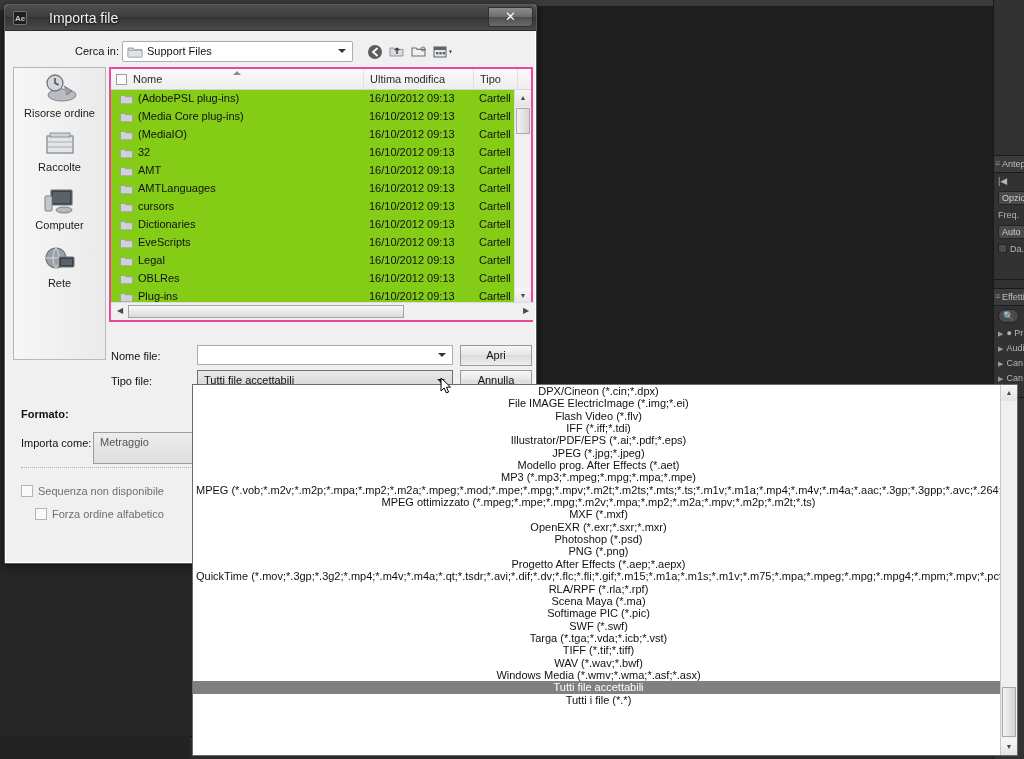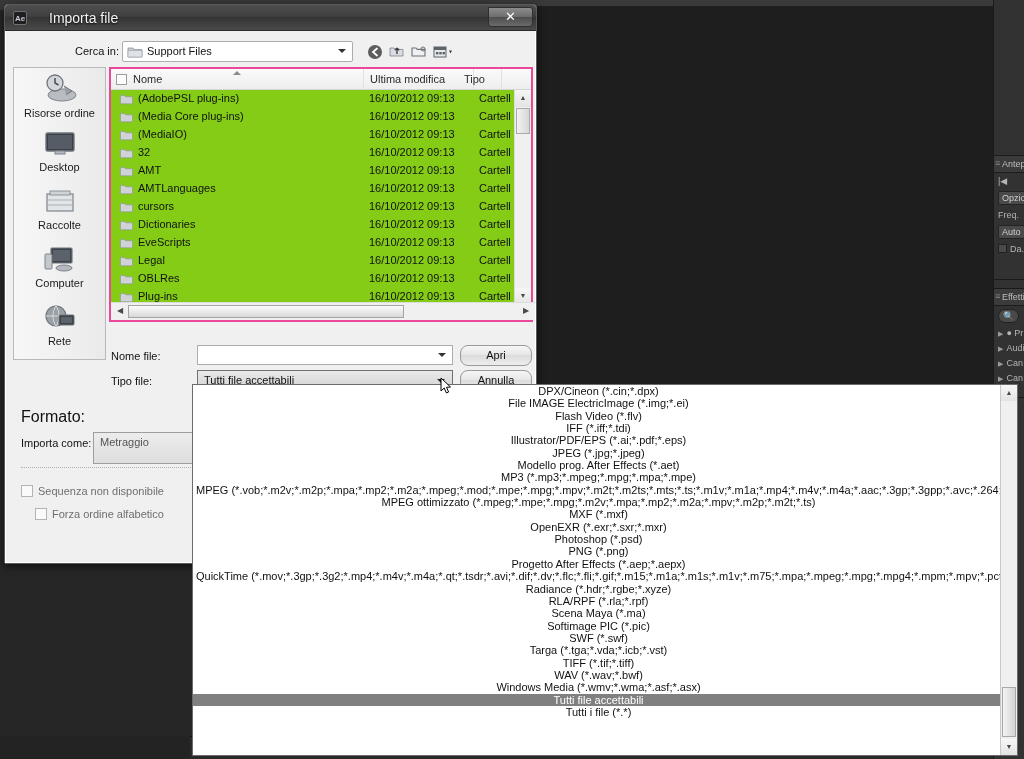--- a/index.html
+++ b/index.html
@@ -95,21 +95,21 @@
   #filelist {
     position: absolute; left: 104px; top: 62px; width: 424px; height: 255px;
     background: #84cc16; border: 2px solid #ec4899;
   }
   #fl-head { height: 21px; background: linear-gradient(to bottom,#fafafa,#eeeeee);
              border-bottom: 1px solid #d4d4d4; position: relative; }
   .fl-col { position: absolute; top: 0; height: 20px; line-height: 20px; font-size: 11px; color: #2b2b2b;
             border-right: 1px solid #e1e1e1; padding-left: 6px; }
   #col-name { left: 0; width: 253px; }
   #col-date { left: 253px; width: 110px; }
-  #col-type { left: 347px; width: 44px; }
+  #col-type { left: 363px; width: 44px; }
   #col-checkbox { position: absolute; left: 5px; top: 5px; width: 11px; height: 11px;
                   border: 1px solid #9d9d9d; background: #fcfcfc; }
   #sort-caret { position: absolute; left: 122px; top: 2px; width: 0; height: 0;
                 border-left: 4px solid transparent; border-right: 4px solid transparent; border-bottom: 4px solid #8a8a8a; }
   #fl-rows { position: absolute; left: 0; top: 21px; width: 407px; height: 215px; overflow: hidden; }
   .frow { height: 18px; position: relative; font-size: 11px; color: #111; }
   .frow .fname { position: absolute; left: 27px; top: 2px; }
   .frow .fico  { position: absolute; left: 9px; top: 3px; }
   .frow .fdate { position: absolute; left: 258px; top: 2px; }
   .frow .ftype { position: absolute; left: 368px; top: 2px; }
@@ -135,27 +135,27 @@
     border-left: 4px solid transparent; border-right: 4px solid transparent; border-top: 4px solid #333; }
   #lbl-tipofile { position: absolute; left: 106px; top: 370px; font-size: 11px; color: #111; }
   #tipofile-combo { position: absolute; left: 192px; top: 365px; width: 256px; height: 20px;
                     background: linear-gradient(to bottom,#e9e9e9,#d3d3d3); border: 1px solid #707070; }
   #tipofile-combo .txt { position: absolute; left: 6px; top: 3px; font-size: 11px; color: #111; }
   #tipofile-combo .arrow { position: absolute; right: 7px; top: 8px; width: 0; height: 0;
     border-left: 4px solid transparent; border-right: 4px solid transparent; border-top: 4px solid #222; }
 
   .dlgbtn { position: absolute; left: 455px; width: 72px; height: 21px;
             background: linear-gradient(to bottom,#f6f6f6,#e6e6e6 48%,#dcdcdc 50%,#ededed);
-            border: 1px solid #9a9a9a; border-radius: 8px;
+            border: 1px solid #9a9a9a; border-radius: 0;
             font-size: 11px; color: #111; text-align: center; line-height: 19px; }
   #btn-apri { top: 340px; }
   #btn-annulla { top: 365px; }
 
   
-  #lbl-formato { position: absolute; left: 16px; top: 403px; font-size: 16px; color: #111; }
+  #lbl-formato { position: absolute; left: 16px; top: 403px; font-size: 11px; color: #111; font-weight: bold; }
   #lbl-importacome { position: absolute; left: 16px; top: 432px; font-size: 11px; color: #111; }
   #importacome-combo { position: absolute; left: 88px; top: 427px; width: 120px; height: 32px;
     background: linear-gradient(to bottom,#ececec,#dedede); border: 1px solid #9d9d9d; }
   #importacome-combo .txt { position: absolute; left: 6px; top: 3px; font-size: 11px; color: #555; }
   #sep-line { position: absolute; left: 16px; top: 462px; width: 170px; height: 1px;
               border-top: 1px dotted #b0b0b0; }
   .chk-row { position: absolute; font-size: 11px; color: #6f6f6f; }
   #chk-seq { left: 16px; top: 480px; }
   #chk-forza { left: 30px; top: 503px; }
   .cbox { display: inline-block; width: 12px; height: 12px; background: #fafafa;
@@ -289,30 +289,20 @@
     <div class="place">
       <div class="pic">
         <svg width="36" height="32" viewBox="0 0 36 32">
           <ellipse cx="20" cy="23" rx="14" ry="6" fill="#b9bdc2" stroke="#7d838a"></ellipse>
           <circle cx="13" cy="11" r="8" fill="#d3d7db" stroke="#6f757b" stroke-width="1.3"></circle>
           <path d="M13 6v5l3.5 2" stroke="#4a4f55" stroke-width="1.5" fill="none"></path>
           <path d="M22 14l8 5-6 4" fill="#9aa0a6" stroke="#6f757b"></path>
         </svg>
       </div>
       <div class="plabel">Risorse ordine</div>
-    </div>
-    <div class="place">
-      <div class="pic">
-        <svg width="34" height="28" viewBox="0 0 34 28">
-          <rect x="3" y="3" width="28" height="18" rx="1.5" fill="#3b4048" stroke="#6f757b" stroke-width="1.4"></rect>
-          <rect x="5" y="5" width="24" height="14" fill="#555c66"></rect>
-          <rect x="12" y="21" width="10" height="3" fill="#b4b9bf" stroke="#7d838a"></rect>
-        </svg>
-      </div>
-      <div class="plabel">Desktop</div>
     </div>
     <div class="place">
       <div class="pic">
         <svg width="34" height="28" viewBox="0 0 34 28">
           <rect x="4" y="6" width="26" height="17" fill="#e2e5e8" stroke="#7d838a" stroke-width="1.2"></rect>
           <rect x="7" y="3" width="20" height="4" fill="#cfd3d7" stroke="#8d939a"></rect>
           <path d="M4 12h26M4 17h26" stroke="#a9aeb4"></path>
         </svg>
       </div>
       <div class="plabel">Raccolte</div>
@@ -503,21 +493,20 @@
       <div class="ddopt">Modello prog. After Effects (*.aet)</div>
       <div class="ddopt">MP3 (*.mp3;*.mpeg;*.mpg;*.mpa;*.mpe)</div>
       <div class="ddopt">MPEG (*.vob;*.m2v;*.m2p;*.mpa;*.mp2;*.m2a;*.mpeg;*.mod;*.mpe;*.mpg;*.mpv;*.m2t;*.m2ts;*.mts;*.ts;*.m1v;*.m1a;*.mp4;*.m4v;*.m4a;*.aac;*.3gp;*.3gpp;*.avc;*.264;*.f4v;*.mxf)</div>
       <div class="ddopt">MPEG ottimizzato (*.mpeg;*.mpe;*.mpg;*.m2v;*.mpa;*.mp2;*.m2a;*.mpv;*.m2p;*.m2t;*.ts)</div>
       <div class="ddopt">MXF (*.mxf)</div>
       <div class="ddopt">OpenEXR (*.exr;*.sxr;*.mxr)</div>
       <div class="ddopt">Photoshop (*.psd)</div>
       <div class="ddopt">PNG (*.png)</div>
       <div class="ddopt">Progetto After Effects (*.aep;*.aepx)</div>
       <div class="ddopt">QuickTime (*.mov;*.3gp;*.3g2;*.mp4;*.m4v;*.m4a;*.qt;*.tsdr;*.avi;*.dif;*.dv;*.flc;*.fli;*.gif;*.m15;*.m1a;*.m1s;*.m1v;*.m75;*.mpa;*.mpeg;*.mpg;*.mpg4;*.mpm;*.mpv;*.pct;*.pict;*.vfw;*.aif;*.a</div>
-      <div class="ddopt">Radiance (*.hdr;*.rgbe;*.xyze)</div>
       <div class="ddopt">RLA/RPF (*.rla;*.rpf)</div>
       <div class="ddopt">Scena Maya (*.ma)</div>
       <div class="ddopt">Softimage PIC (*.pic)</div>
       <div class="ddopt">SWF (*.swf)</div>
       <div class="ddopt">Targa (*.tga;*.vda;*.icb;*.vst)</div>
       <div class="ddopt">TIFF (*.tif;*.tiff)</div>
       <div class="ddopt">WAV (*.wav;*.bwf)</div>
       <div class="ddopt">Windows Media (*.wmv;*.wma;*.asf;*.asx)</div>
       <div class="ddopt sel">Tutti file accettabili</div>
       <div class="ddopt">Tutti i file (*.*)</div>

